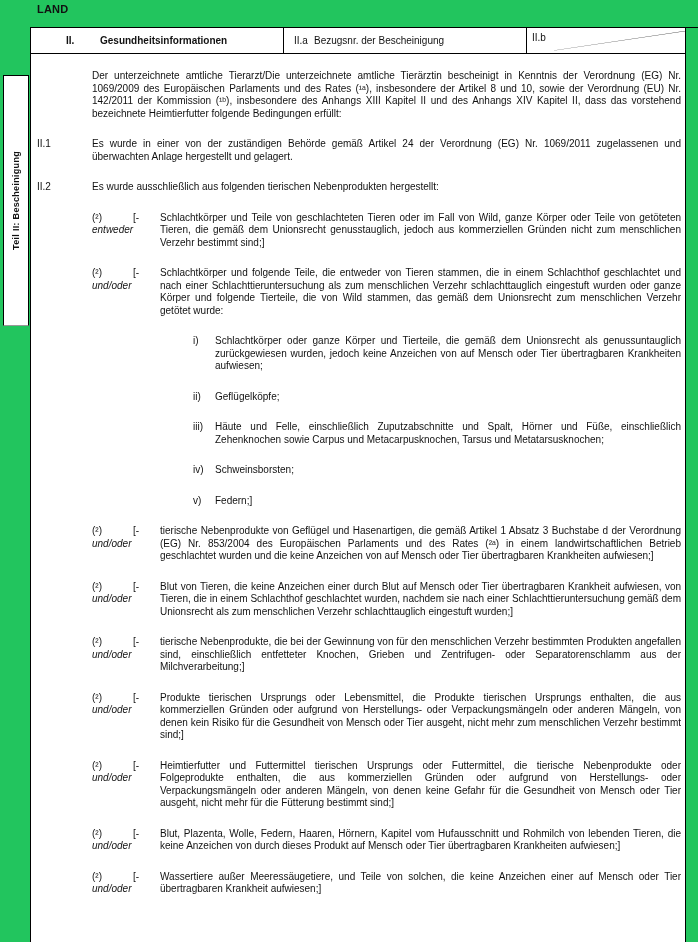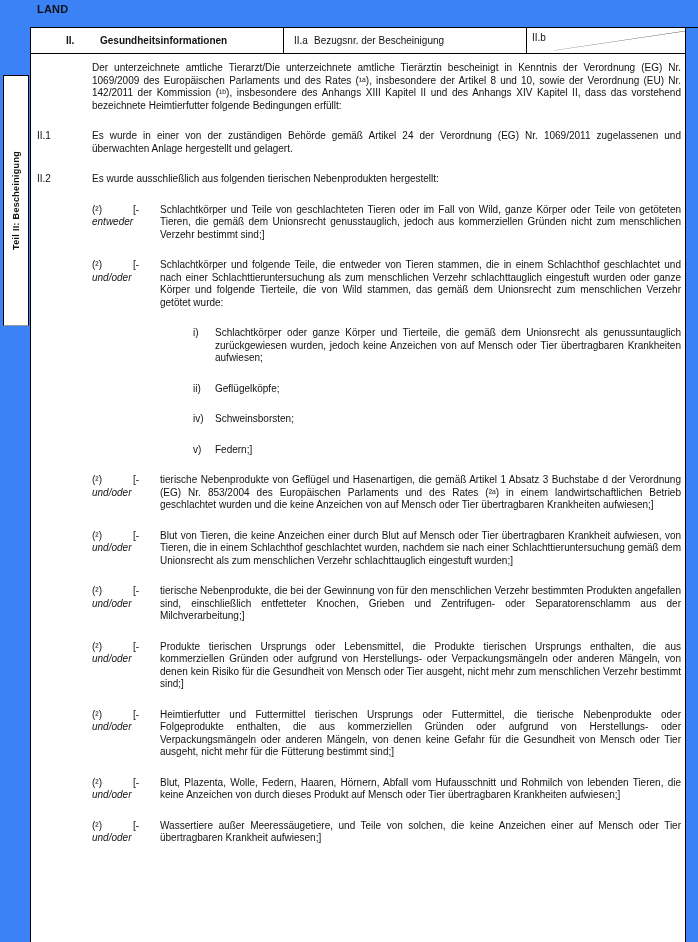--- a/index.html
+++ b/index.html
@@ -1,18 +1,18 @@
 <!DOCTYPE html>
 <html><head>
 <meta charset="utf-8">
 <style>
   html,body{margin:0;padding:0;background:#fff;}
   body{width:698px;height:942px;position:relative;overflow:hidden;
        font-family:"Liberation Sans","DejaVu Sans",sans-serif;color:#111;}
-  .sheet{position:absolute;inset:0;background:#3b82f6;}
+  .sheet{position:absolute;inset:0;background:#22c55e;}
 
   
   .land{position:absolute;left:37px;top:3px;font-size:11px;font-weight:bold;letter-spacing:.2px;}
   .mast-title{position:absolute;right:2px;top:2px;text-align:right;font-size:11px;font-weight:bold;line-height:12px;}
 
   
   .rule-ext{position:absolute;top:27px;left:686px;width:12px;height:0;border-top:1px solid #000;}
 
   
   .side-box{position:absolute;left:3px;top:75px;width:24px;height:249px;border:1px solid #000;
@@ -27,21 +27,21 @@
   .fh-col1{border-right:1px solid #000;padding-left:6px;font-weight:bold;}
   .fh-num1{display:inline-block;width:34px;padding-left:29px;}
   .fh-col2{border-right:1px solid #000;padding-left:10px;}
   .fh-num2{display:inline-block;width:20px;}
   .fh-col3{padding-left:5px;}
   .fh-col3 .fh-num3{position:relative;z-index:2;align-self:flex-start;margin-top:4px;}
   .diag{position:absolute;inset:0;width:100%;height:100%;}
   .diag line{stroke:#000;stroke-width:1;}
 
   
-  .frame-body{padding:8px 4px 0 6px;font-size:10px;line-height:12.5px;}
+  .frame-body{padding:8px 4px 0 6px;font-size:10px;line-height:12.5px;margin-top:8px;}
   .just{text-align:justify;}
   .intro{margin:0 0 18px 55px;}
   .clause-row{display:grid;grid-template-columns:55px 1fr;margin-bottom:18px;}
   .opt-row{display:grid;grid-template-columns:41px 27px 1fr;margin-left:55px;margin-bottom:18px;}
   .ital{font-style:italic;}
   .roman-row{display:grid;grid-template-columns:22px 1fr;margin-left:33px;margin-top:18px;}
 </style>
 </head>
 <body>
 
@@ -98,20 +98,24 @@
               <div class="opt-text just">Schlachtkörper und folgende Teile, die entweder von Tieren stammen, die in einem Schlachthof geschlachtet und nach einer Schlachttieruntersuchung als zum menschlichen Verzehr schlachttauglich eingestuft wurden oder ganze Körper und folgende Tierteile, die von Wild stammen, das gemäß dem Unionsrecht zum menschlichen Verzehr getötet wurde:</div>
               <div class="roman-row">
                 <div class="roman-marker">i)</div>
                 <div class="roman-text just">Schlachtkörper oder ganze Körper und Tierteile, die gemäß dem Unionsrecht als genussuntauglich zurückgewiesen wurden, jedoch keine Anzeichen von auf Mensch oder Tier übertragbaren Krankheiten aufwiesen;</div>
               </div>
               <div class="roman-row">
                 <div class="roman-marker">ii)</div>
                 <div class="roman-text just">Geflügelköpfe;</div>
               </div>
               <div class="roman-row">
+                <div class="roman-marker">iii)</div>
+                <div class="roman-text just">Häute und Felle, einschließlich Zuputzabschnitte und Spalt, Hörner und Füße, einschließlich Zehenknochen sowie Carpus und Metacarpusknochen, Tarsus und Metatarsusknochen;</div>
+              </div>
+              <div class="roman-row">
                 <div class="roman-marker">iv)</div>
                 <div class="roman-text just">Schweinsborsten;</div>
               </div>
               <div class="roman-row">
                 <div class="roman-marker">v)</div>
                 <div class="roman-text just">Federn;]</div>
               </div>
             </div>
           </div>
           <div class="opt-row">
@@ -146,21 +150,21 @@
             <div class="opt-marker"><span>(²)</span> <span class="ital">und/oder</span></div>
             <div class="opt-bracket">[-</div>
             <div class="opt-body">
               <div class="opt-text just">Heimtierfutter und Futtermittel tierischen Ursprungs oder Futtermittel, die tierische Nebenprodukte oder Folgeprodukte enthalten, die aus kommerziellen Gründen oder aufgrund von Herstellungs- oder Verpackungsmängeln oder anderen Mängeln, von denen keine Gefahr für die Gesundheit von Mensch oder Tier ausgeht, nicht mehr für die Fütterung bestimmt sind;]</div>
             </div>
           </div>
           <div class="opt-row">
             <div class="opt-marker"><span>(²)</span> <span class="ital">und/oder</span></div>
             <div class="opt-bracket">[-</div>
             <div class="opt-body">
-              <div class="opt-text just">Blut, Plazenta, Wolle, Federn, Haaren, Hörnern, Abfall vom Hufausschnitt und Rohmilch von lebenden Tieren, die keine Anzeichen von durch dieses Produkt auf Mensch oder Tier übertragbaren Krankheiten aufwiesen;]</div>
+              <div class="opt-text just">Blut, Plazenta, Wolle, Federn, Haaren, Hörnern, Kapitel vom Hufausschnitt und Rohmilch von lebenden Tieren, die keine Anzeichen von durch dieses Produkt auf Mensch oder Tier übertragbaren Krankheiten aufwiesen;]</div>
             </div>
           </div>
           <div class="opt-row">
             <div class="opt-marker"><span>(²)</span> <span class="ital">und/oder</span></div>
             <div class="opt-bracket">[-</div>
             <div class="opt-body">
               <div class="opt-text just">Wassertiere außer Meeressäugetiere, und Teile von solchen, die keine Anzeichen einer auf Mensch oder Tier übertragbaren Krankheit aufwiesen;]</div>
             </div>
           </div>
         </div>

